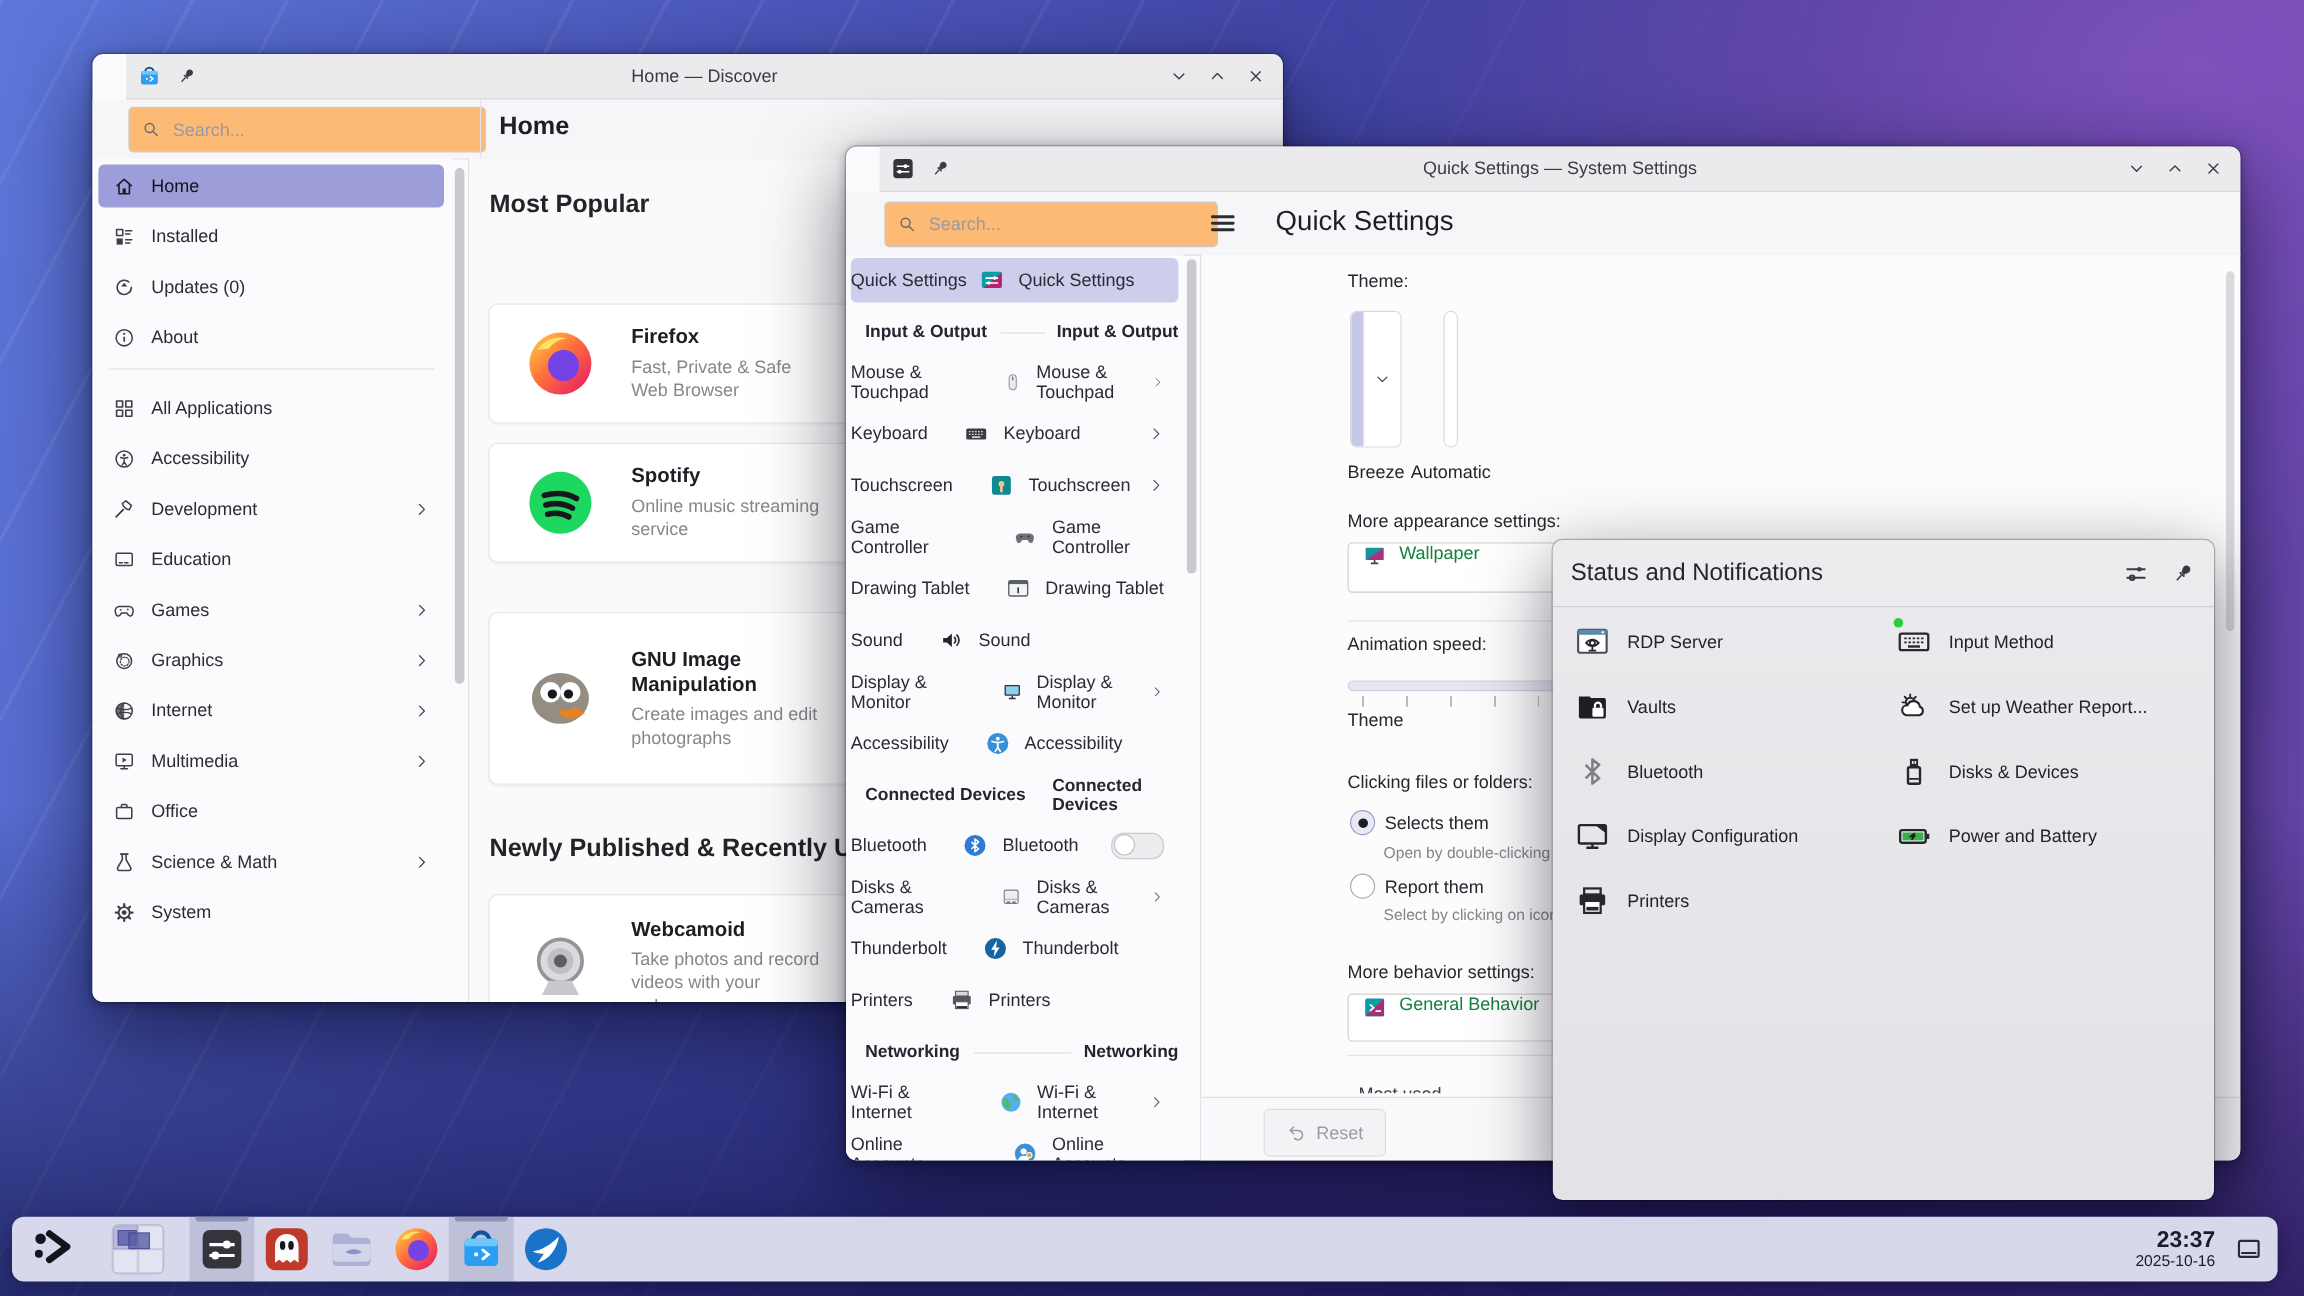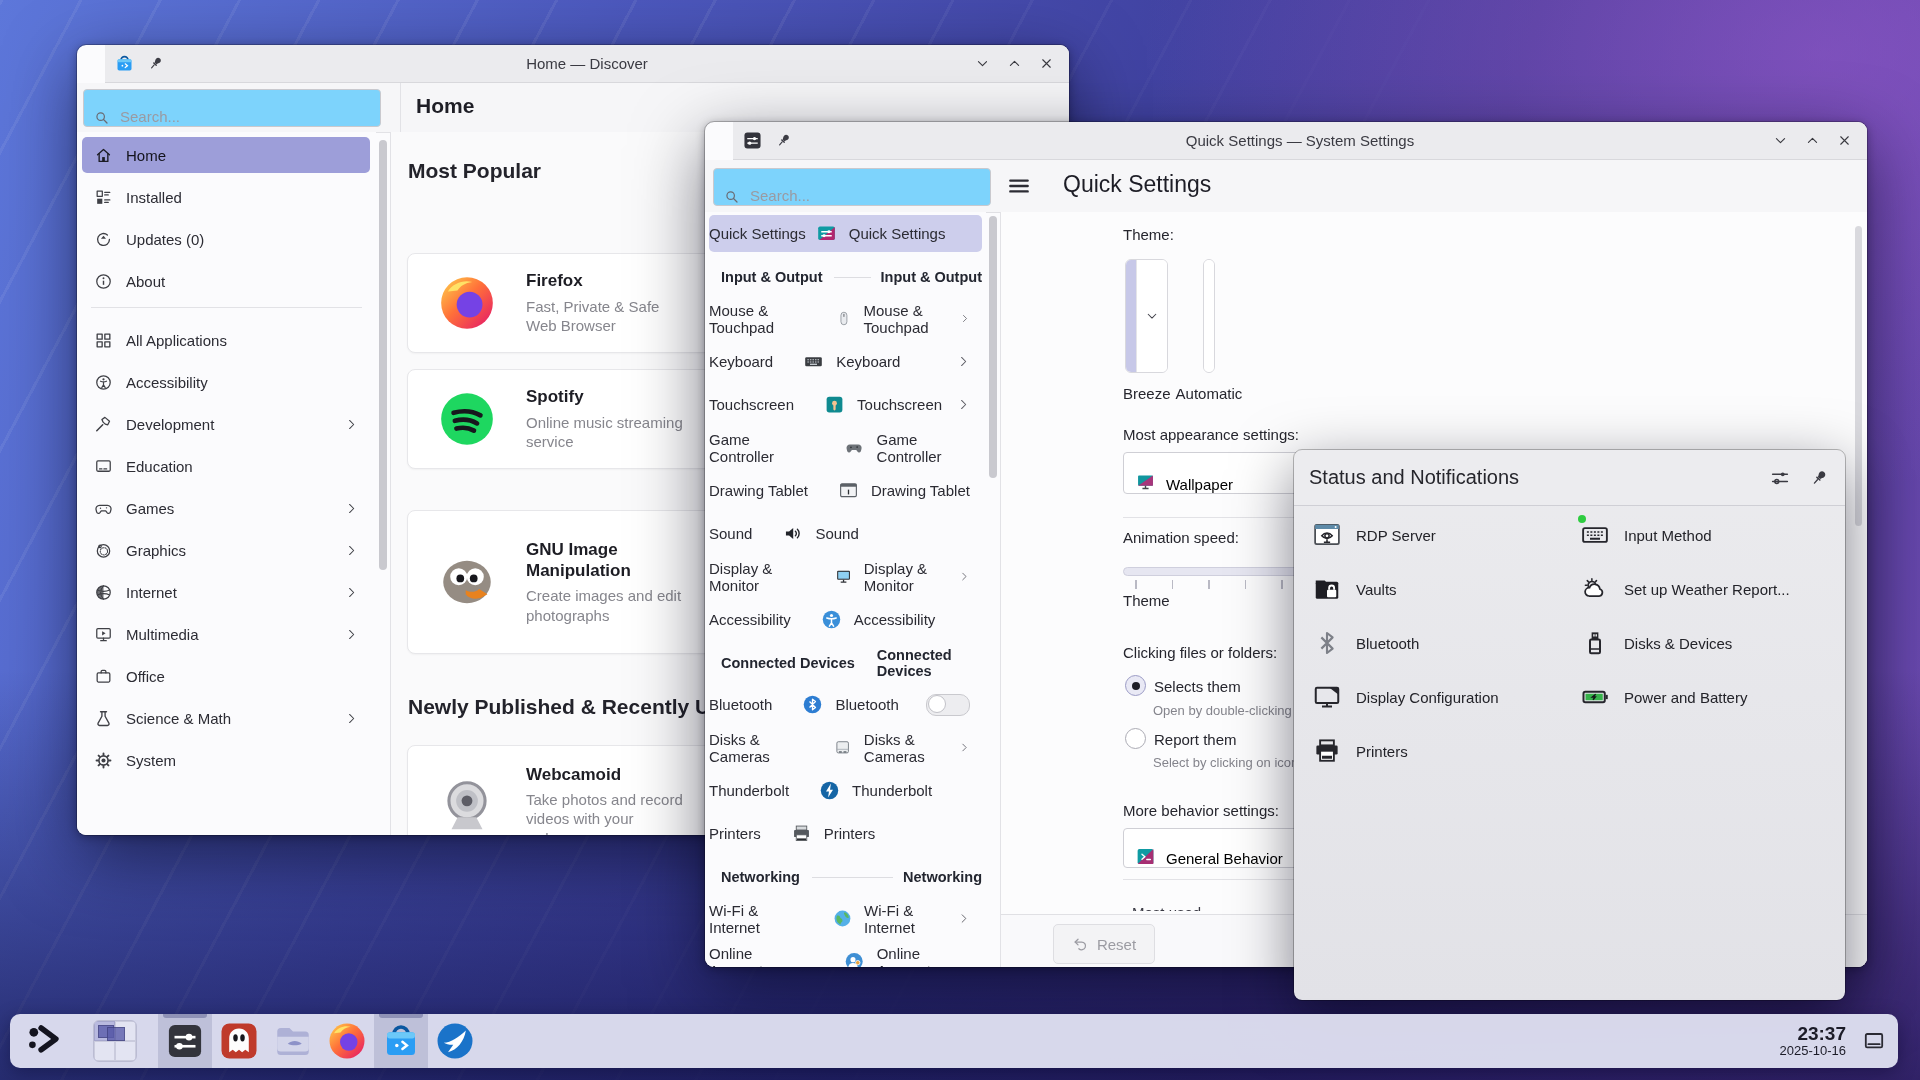--- a/index.html
+++ b/index.html
@@ -22,21 +22,21 @@
           background:#fbfbfd;overflow:hidden;outline:1px solid rgba(0,0,0,.22);}
   .titlebar{height:37px;background:#ebebee;border-bottom:1px solid #d8d8dc;display:flex;align-items:center;position:relative;margin-left:28px;}
   .tb-title{position:absolute;left:0;right:0;text-align:center;font-size:15px;color:#3a3a42;pointer-events:none}
   .tb-left{display:flex;align-items:center;gap:12px;margin-left:9px;z-index:2}
   .tb-appicon{width:21px;height:21px}
   .tb-pin{width:17px;height:17px;color:#3c3c44}
   .tb-btns{margin-left:auto;display:flex;align-items:center;gap:10px;margin-right:12px;z-index:2}
   .wbtn{width:22px;height:22px;color:#3a3a40;display:flex;align-items:center;justify-content:center}
   .wbtn svg{width:15px;height:15px}
 
-  .searchbox{background:#7dd3fc;border:1px solid #c9c9ce;border-radius:4px;display:flex;align-items:flex-end;height:36px;}
+  .searchbox{background:#fdba74;border:1px solid #c9c9ce;border-radius:4px;display:flex;align-items:center;height:36px;margin-left:24px;}
   .searchbox .ic{width:16px;height:16px;color:#6a6a72;margin:0 8px 0 10px}
   .searchbox input{border:none;outline:none;background:transparent;font-size:15px;color:#333;width:70%;
                    font-family:"Liberation Sans","DejaVu Sans",sans-serif;}
   .searchbox input::placeholder{color:#9a9aa2}
 
   .hsep{background:#e2e2e6;height:1px}
   .vsep{background:#e2e2e6;width:1px}
   .chev{color:#5c5c64}
   .scroll-thumb{position:absolute;width:8px;border-radius:4px;background:#c9c9cf}
 
@@ -111,21 +111,21 @@
   .darkover{display:none;position:absolute;inset:0;background:linear-gradient(118deg,#7c2b78,#3a1f5e);
             clip-path:polygon(52% 0,100% 0,100% 100%,30% 100%)}
   .darkover .w1d{position:absolute;left:44%;top:12%;width:42%;height:50%;background:#2b2e34;border-radius:2px}
   .darkover .w3d{position:absolute;left:48%;bottom:5%;width:40%;height:40%;background:#25272c;border-radius:2px}
   .t-auto .darkover{display:block}
   .tchev{width:30px;border-left:1px solid #e4e4e8;display:flex;align-items:center;justify-content:center;background:#fff;color:#44444c}
   .tchev svg{width:14px;height:14px}
   .tname{margin-top:12px;font-size:15px;color:#26262e}
 
   .dropdown{position:absolute;width:330px;height:42px;background:#fff;border:1px solid #cfcfd5;border-radius:4px;
-            display:flex;align-items:flex-end;font-size:15px;color:#000000;box-sizing:border-box}
+            display:flex;align-items:flex-start;font-size:15px;color:#15803d;box-sizing:border-box}
   .dropdown .ic{width:21px;height:21px;margin:0 10px 0 11px}
   .slider-track{position:absolute;left:122px;top:355px;width:330px;height:9px;border-radius:5px;background:#e6e6f1;border:1px solid #cfcfdd;box-sizing:border-box}
   .slider-ticks{position:absolute;left:134px;top:368px;width:330px;height:9px;
       background:repeating-linear-gradient(90deg,#b9b9c4 0 1.5px,transparent 1.5px 36.6px)}
   .radio{position:absolute;width:21px;height:21px;border-radius:50%;box-sizing:border-box}
   .radio.on{border:1px solid #9c9cc6;background:#e9e9f5}
   .radio.on::before{content:'';position:absolute;left:5.5px;top:5.5px;width:8px;height:8px;border-radius:50%;background:#1d1d26}
   .radio.off{border:1px solid #ababb4;background:#fff}
   .radio-label{position:absolute;font-size:15px;color:#26262e}
   .mostused-clip{position:absolute;left:131px;top:692px;height:7px;overflow:hidden;font-size:15px;color:#3a3a44}
@@ -850,21 +850,21 @@
                     <span class="w1d"></span>
                     <span class="w3d"></span>
                   </span>
                 
               </span></span>
 
             </div>
             <div class="tname">Automatic</div>
           </div>
       </div>
-      <div class="flabel" style="left:122px;top:214px">Most appearance settings:</div>
+      <div class="flabel" style="left:122px;top:214px">More appearance settings:</div>
       <div class="dropdown" style="left:122px;top:240px">
         <span class="ic">
             <svg viewBox="0 0 24 24" xmlns="http://www.w3.org/2000/svg">
               <rect x="3.5" y="4" width="17" height="11.6" rx="1" fill="#11969e"></rect>
               <path d="M20.5 4v11.6H3.5z" fill="#b52d78" opacity=".92"></path>
               <path d="M12 15.6v2.6M8.5 18.8h7" stroke="#44464c" stroke-width="1.6"></path>
             </svg>
           </span>
         <span>Wallpaper</span>
       </div>

